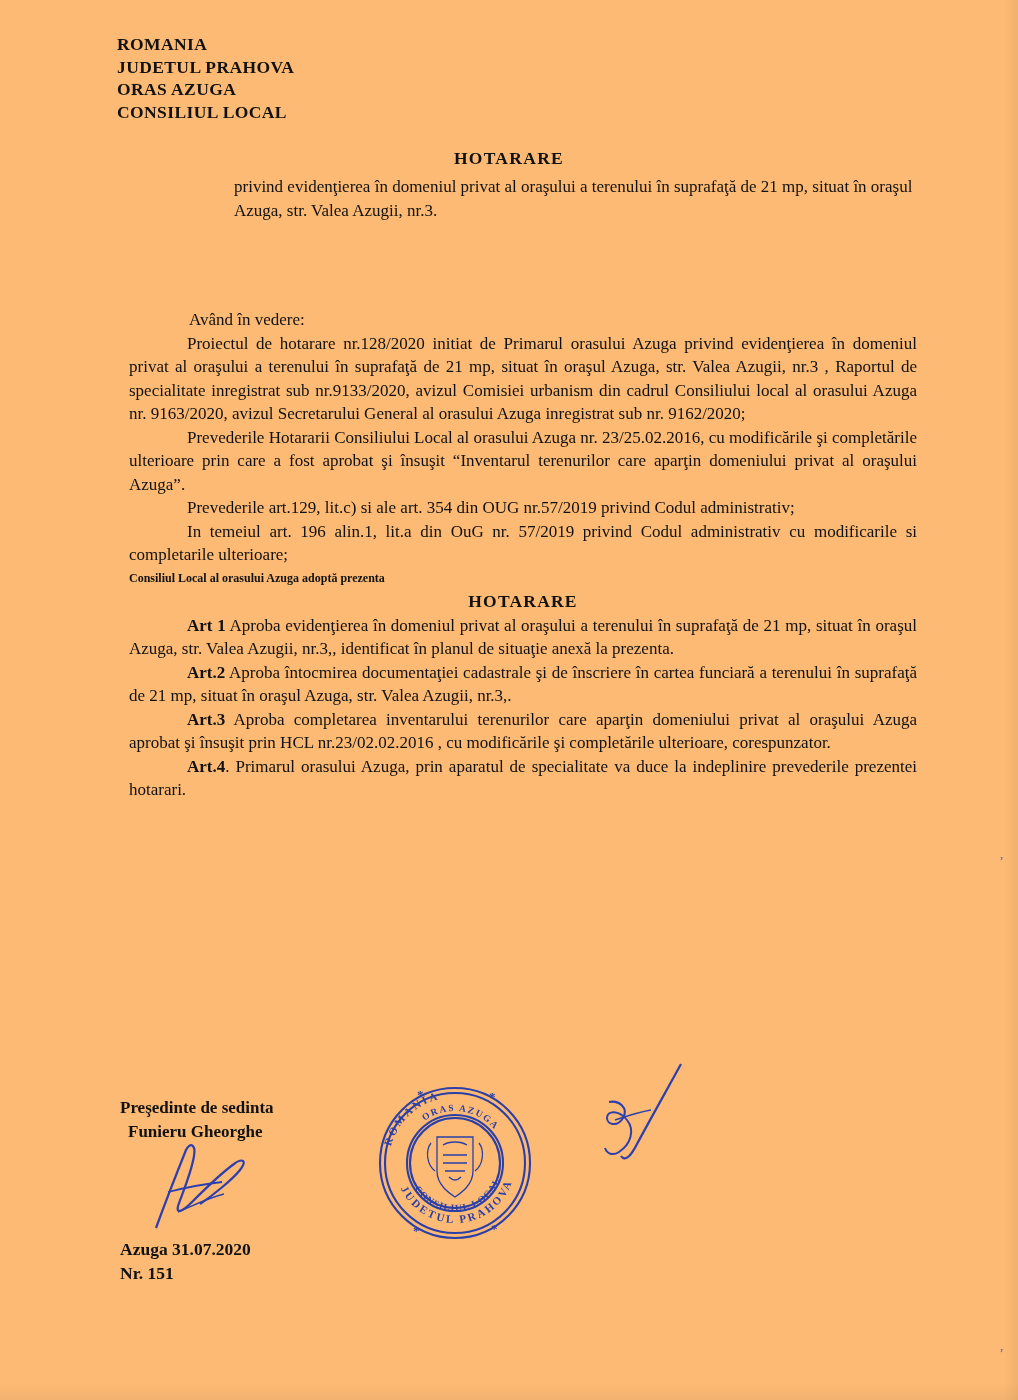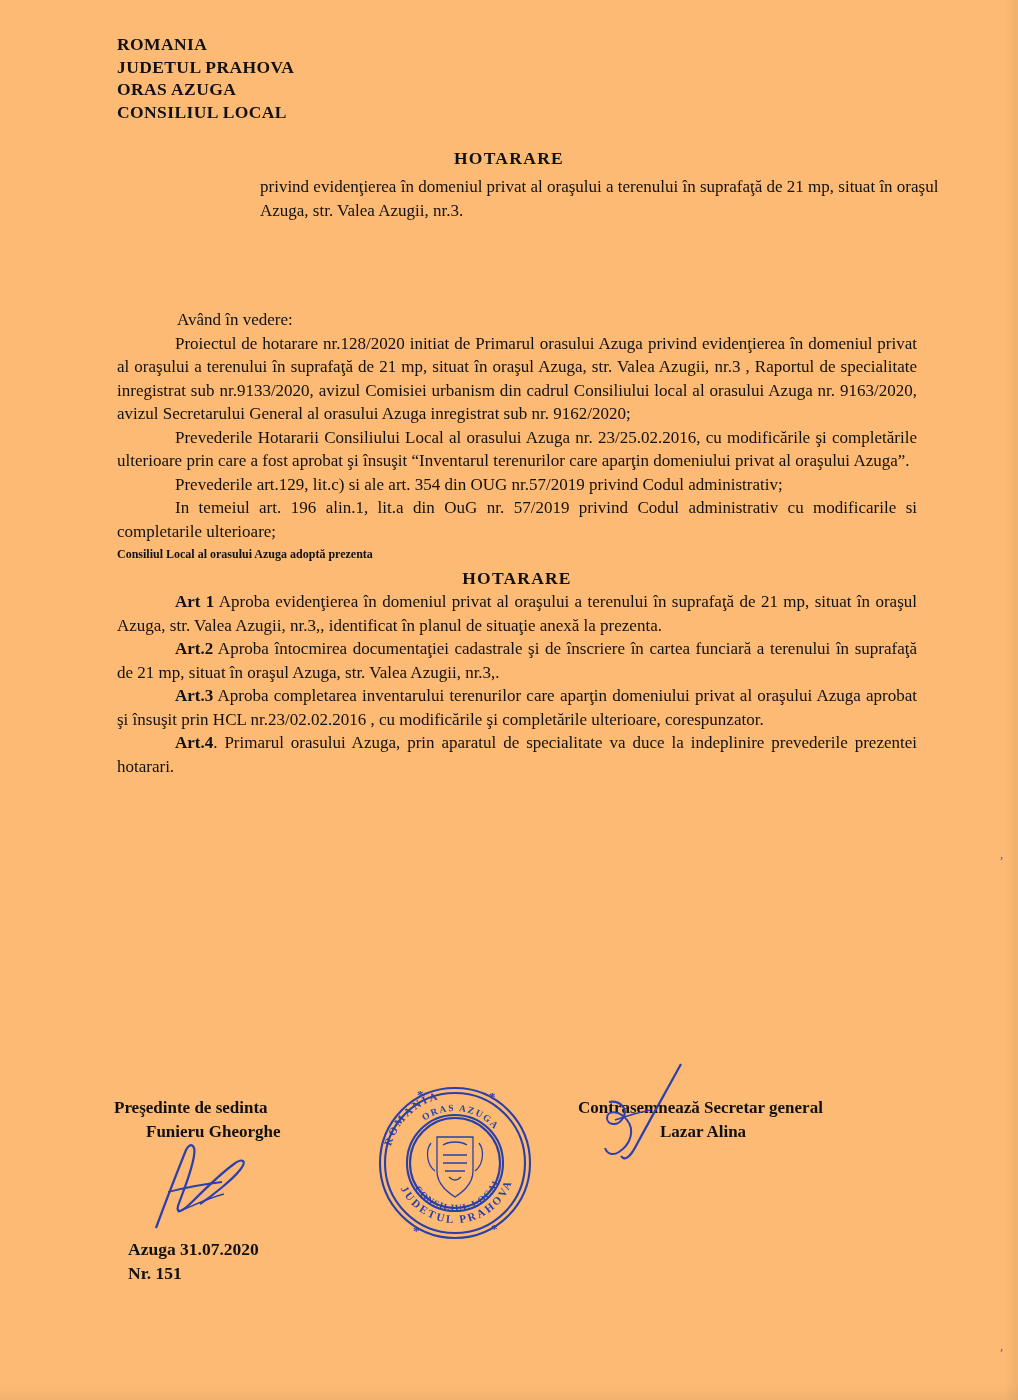--- a/index.html
+++ b/index.html
@@ -56,38 +56,37 @@
     letter-spacing: 1.3px;
   }
   .title-sub {
     position: absolute;
     left: 234px;
     top: 175px;
     width: 682px;
     font-size: 17px;
     line-height: 24px;
     text-align: left;
-    margin-left: 26px;
   }
   .title-sub .dot-mark {
     display: inline-block;
     width: 10px;
   }
 
   .body-text {
     position: absolute;
     left: 117px;
     top: 308px;
     width: 800px;
     font-size: 17px;
     line-height: 23.5px;
     text-align: justify;
   }
   .body-text p {
-    margin: 0 0 0 0;
+    margin: 0 0 0 12px;
   }
   .p-indent { text-indent: 60px; }
   .p-indent-sm { text-indent: 58px; }
   .gap-before { margin-top: 15px; }
   .adopta {
     margin-top: 28px;
     margin-left: 60px;
     font-weight: bold;
     font-size: 12px;
     text-align: left;
@@ -97,40 +96,40 @@
     text-align: center;
     font-weight: bold;
     font-size: 17.5px;
     letter-spacing: 1.2px;
   }
   .art-block { margin-top: 34px; }
   .art-block b { font-weight: bold; }
 
   .sig-left {
     position: absolute;
-    left: 114px;
+    left: 120px;
     top: 1096px;
     font-weight: bold;
     font-size: 17px;
     line-height: 24px;
   }
-  .sig-left .l2 { padding-left: 8px; margin-left: 24px; }
+  .sig-left .l2 { padding-left: 8px; }
   .sig-right {
     position: absolute;
     left: 578px;
     top: 1096px;
     font-weight: bold;
     font-size: 17px;
     line-height: 24px;
   }
   .sig-right .l2 { padding-left: 82px; }
 
   .footer-left {
     position: absolute;
-    left: 128px;
+    left: 120px;
     top: 1237px;
     font-weight: bold;
     font-size: 17.5px;
     line-height: 24px;
   }
 
   
   .stamp {
     position: absolute;
     left: 365px;
@@ -202,24 +201,20 @@
     <p class="art-block p-indent-sm">
       <b>Art.4</b><span>. Primarul orasului Azuga, prin aparatul de specialitate va duce la indeplinire prevederile prezentei hotarari.</span>
     </p>
   </div>
 
   <div class="sig-left">
     <div>Preşedinte de sedinta</div>
     <div class="l2">Funieru Gheorghe</div>
   </div>
 
-  <div class="sig-right">
-    <div>Contrasemnează  Secretar general</div>
-    <div class="l2">Lazar Alina</div>
-  </div>
 
   <div class="footer-left">
     <div>Azuga 31.07.2020</div>
     <div>Nr. 151</div>
   </div>
 
   <svg class="sig-scribble scribble-left" viewBox="0 0 110 90">
     <path class="blue-ink" stroke-width="2.2" d="M8 88 C 20 55, 30 30, 38 10 C 42 2, 48 4, 46 16 C 43 34, 34 54, 30 66 C 28 74, 34 72, 44 62 C 58 48, 72 34, 86 24 C 94 18, 100 20, 92 30 C 84 40, 64 56, 52 64"></path>
     <path class="blue-ink" stroke-width="1.8" d="M20 52 C 36 48, 56 44, 74 42"></path>
     <path class="blue-ink" stroke-width="1.6" d="M30 72 C 44 66, 60 58, 76 54"></path>

